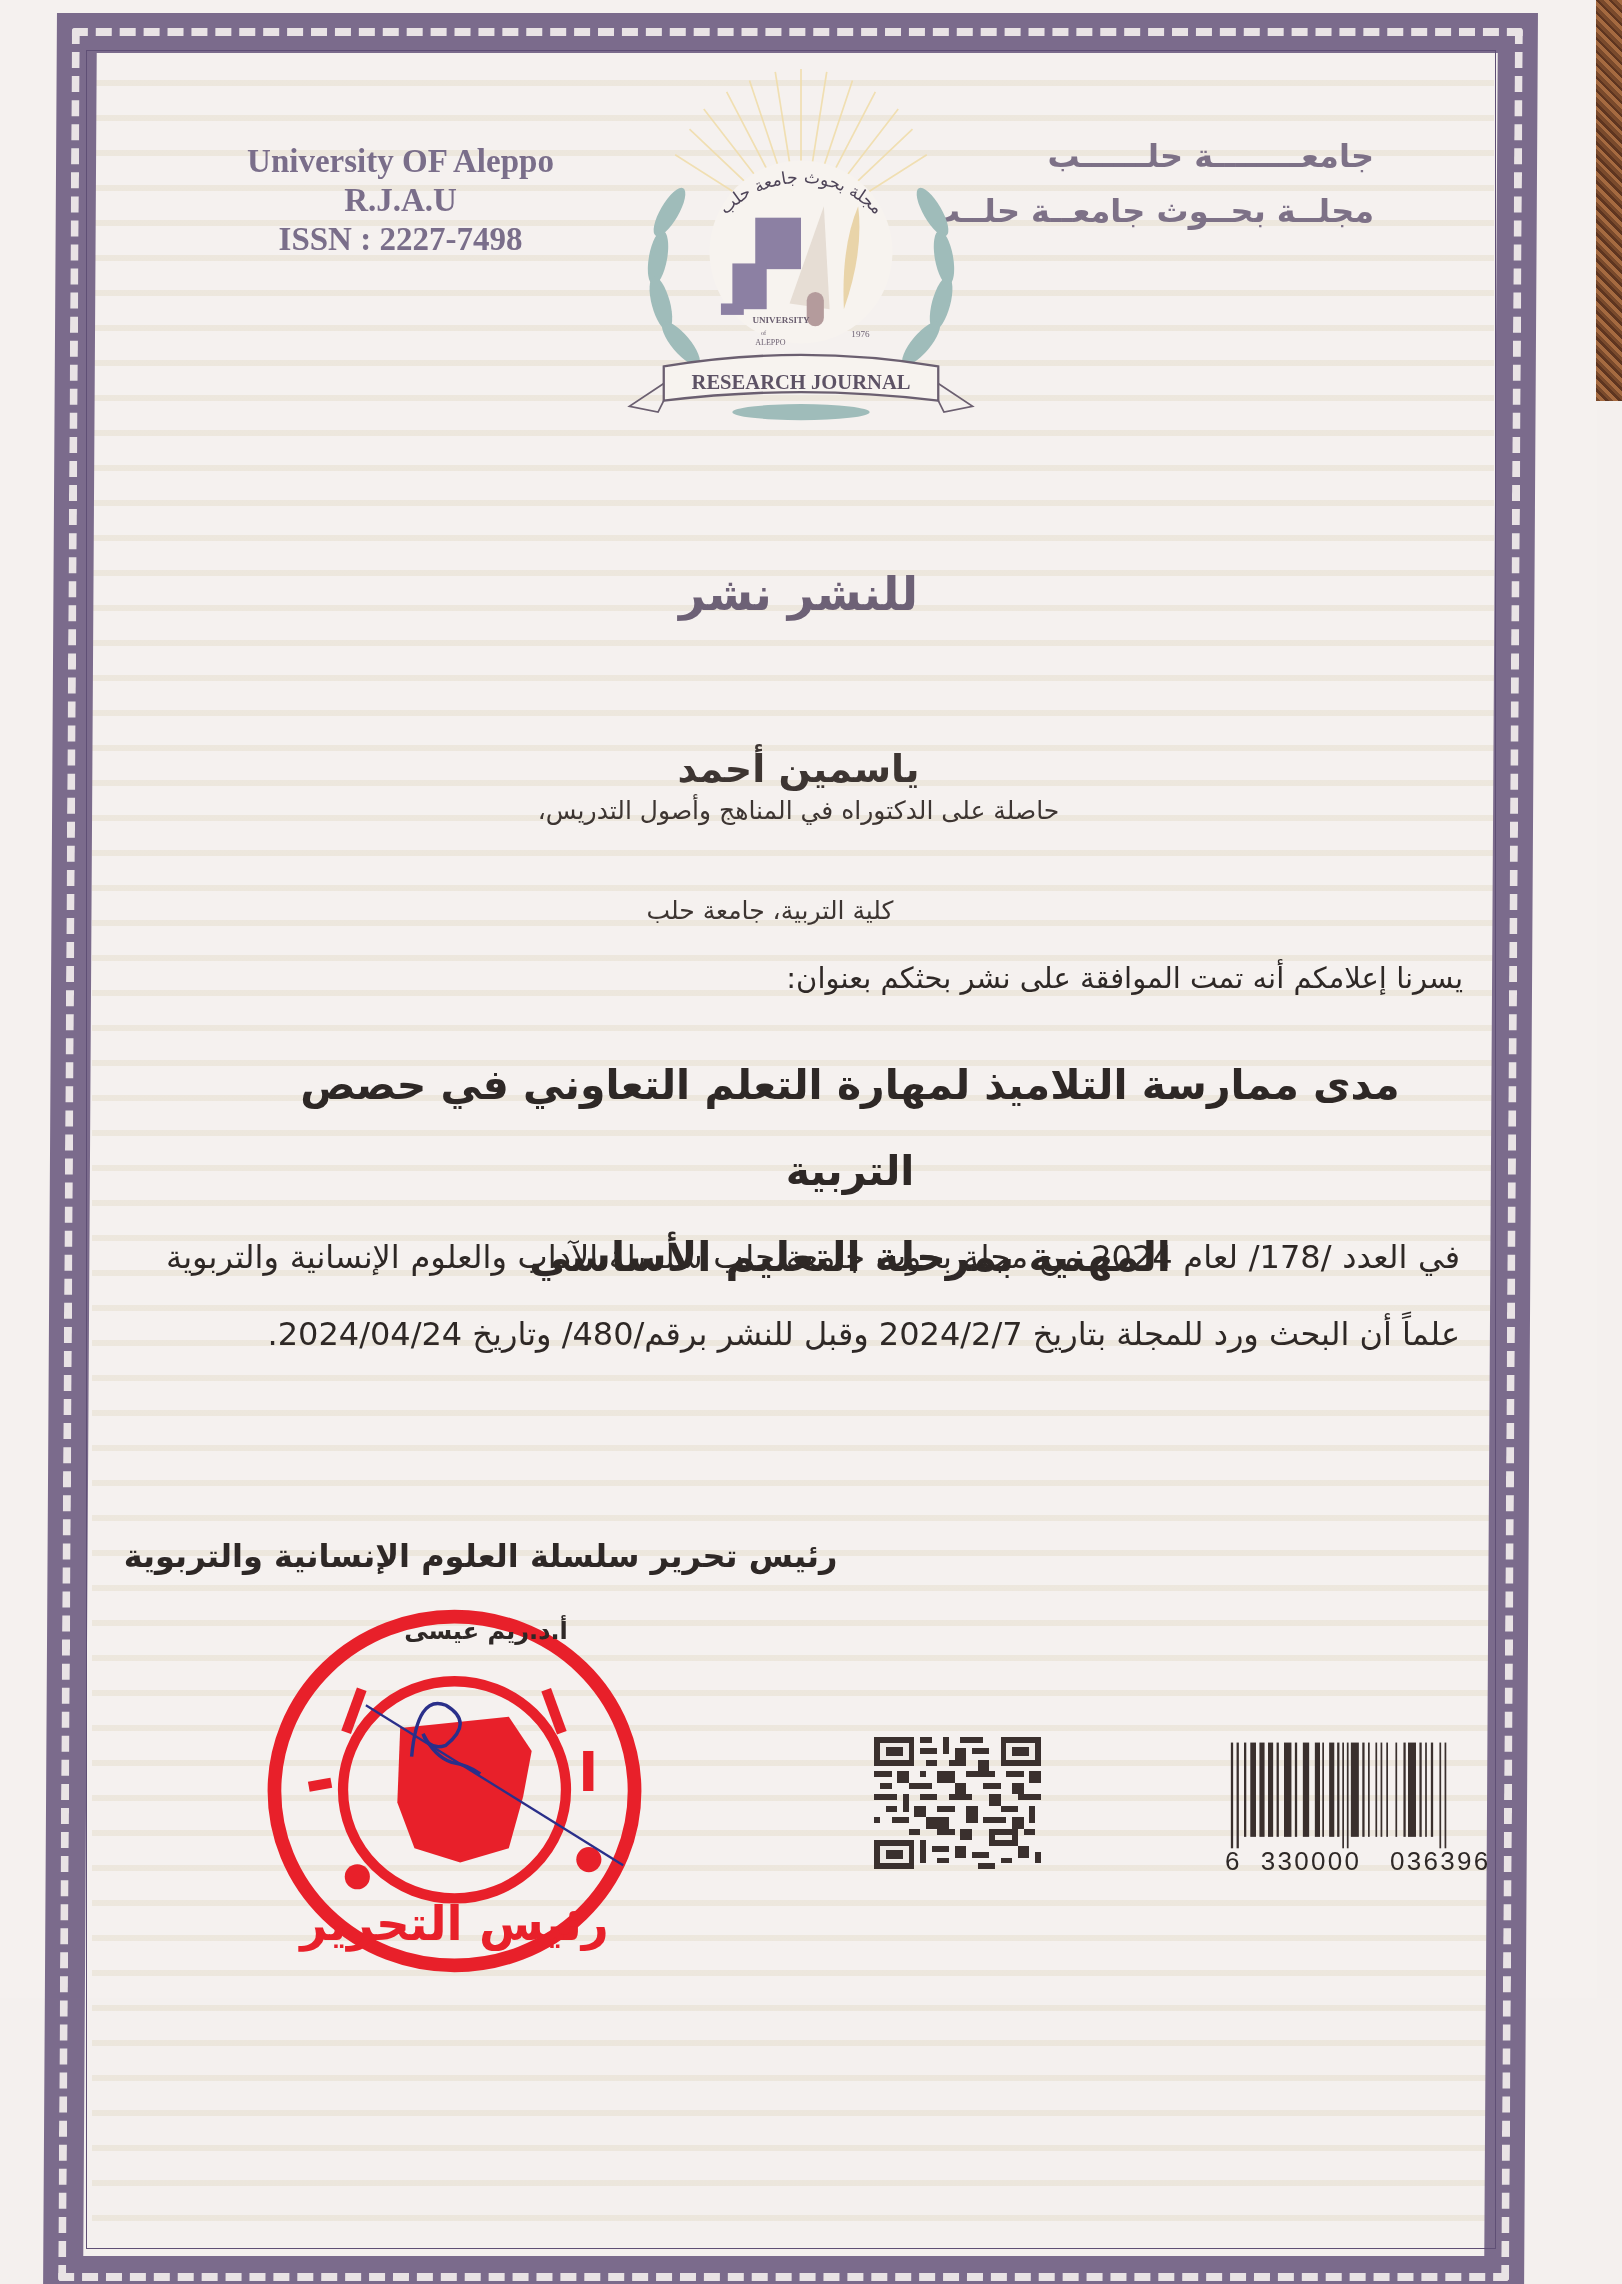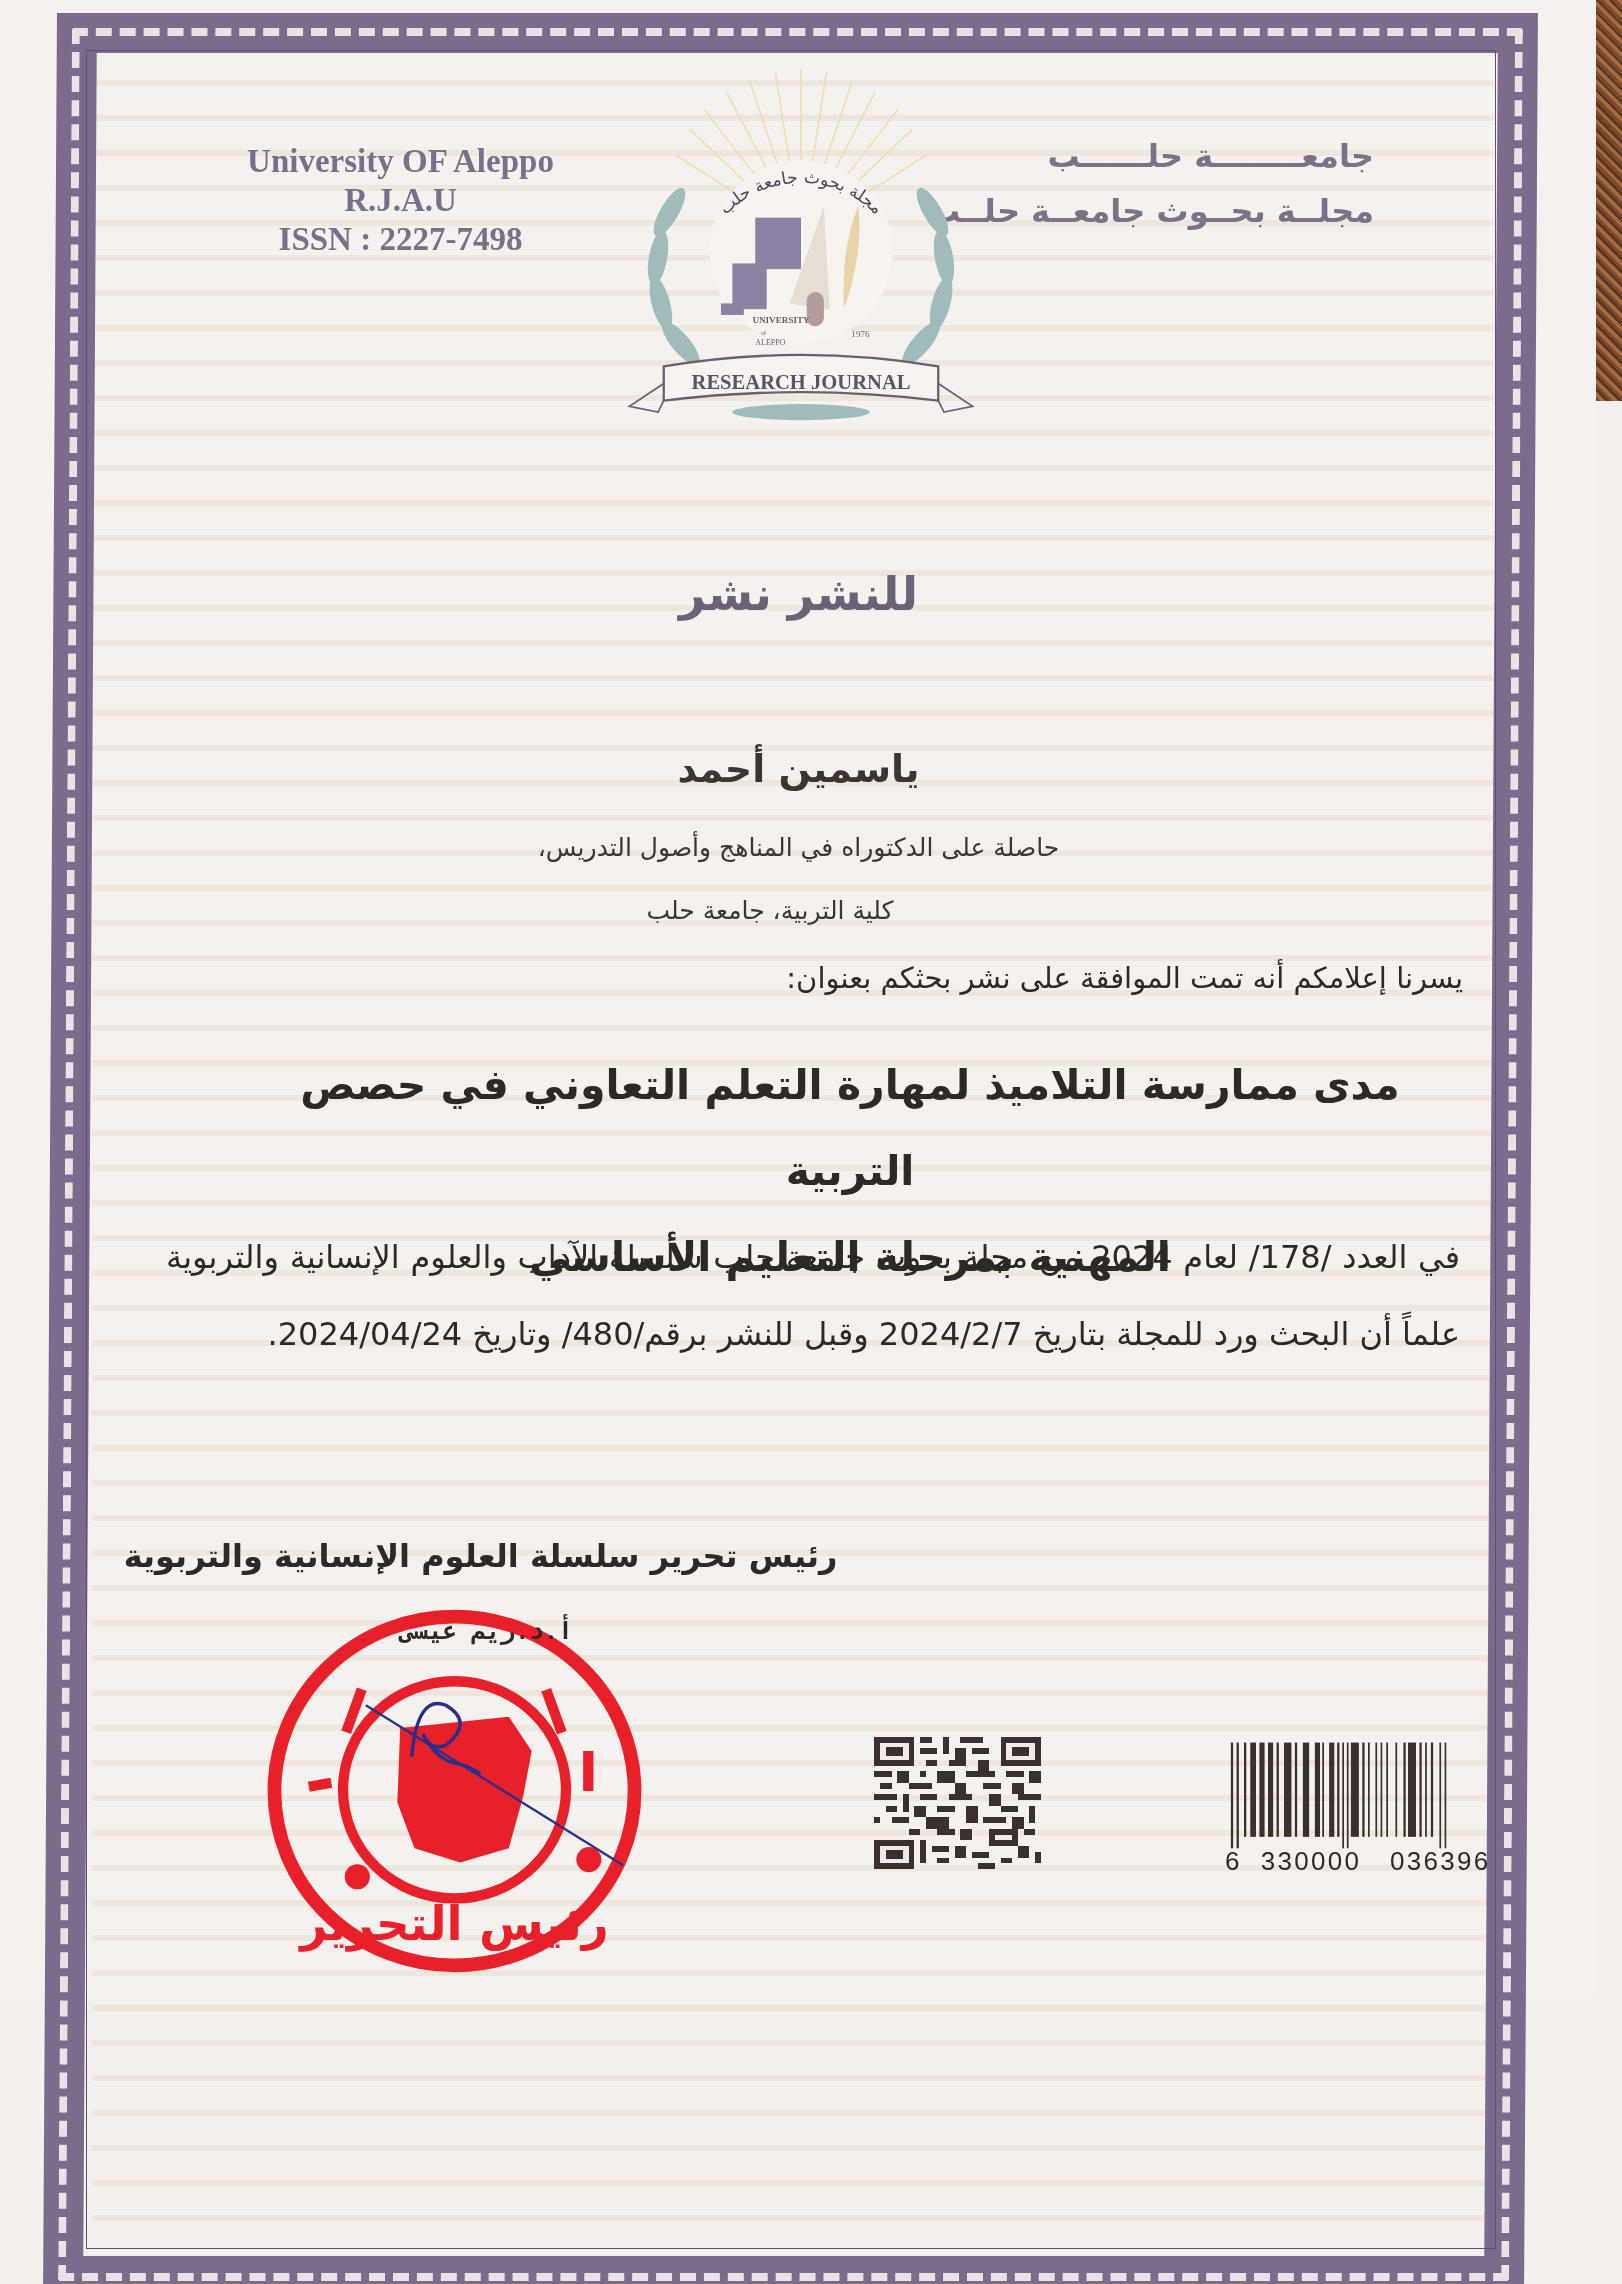--- a/index.html
+++ b/index.html
@@ -84,21 +84,21 @@
       color: #2e2826; font-size: 32px; line-height: 77px;
     }
     .editor-title {
       position: absolute; left: 120px; top: 1537px; width: 721px;
       direction: rtl; text-align: center; font-weight: bold;
       color: #2e2826; font-size: 32px;
     }
     .editor-name {
       position: absolute; left: 343px; top: 1617px; width: 286px;
       direction: rtl; text-align: center; font-weight: bold;
-      color: #2e2826; font-size: 24px; z-index: 3; font-family: Liberation Mono, monospace;
+      color: #2e2826; font-size: 24px; z-index: 3;
     }
     .stamp {
       position: absolute; left: 263px; top: 1608px; width: 383px; height: 366px; z-index: 2;
     }
     .qr {
       position: absolute; left: 873px; top: 1737px; width: 169px; height: 132px;
     }
     .barcode {
       position: absolute; left: 1225px; top: 1734px; width: 366px; height: 143px;
     }
@@ -183,21 +183,21 @@
 
     <path d="M80,530 Q320,490 560,530 L560,590 Q320,560 80,590 Z" fill="#f7f3ef" stroke="#6b5f70" stroke-width="4"></path>
     <path d="M80,560 L20,600 L70,610 L80,590" fill="none" stroke="#6b5f70" stroke-width="3"></path>
     <path d="M560,560 L620,600 L570,610 L560,590" fill="none" stroke="#6b5f70" stroke-width="3"></path>
     <text x="320" y="570" font-size="36" fill="#5d5265" text-anchor="middle" font-family="Liberation Serif, serif" font-weight="bold">RESEARCH JOURNAL</text>
   </svg>
 
   <div class="doc-title">للنشر نشر</div>
 
   <div class="recipient-name">ياسمين أحمد</div>
-  <div class="recipient-line" style="top:833px;">حاصلة على الدكتوراه في المناهج وأصول التدريس،</div>
+  <div class="recipient-line" style="top:796px;">حاصلة على الدكتوراه في المناهج وأصول التدريس،</div>
   <div class="recipient-line" style="top:896px; left:-57px;">كلية التربية، جامعة حلب</div>
 
   <div class="notice">يسرنا إعلامكم أنه تمت الموافقة على نشر بحثكم بعنوان:</div>
 
   <div class="research-title">
     <div>مدى ممارسة التلاميذ لمهارة التعلم التعاوني في حصص التربية</div>
     <div>المهنية بمرحلة التعليم الأساسي</div>
   </div>
 
   <div class="body-text">في العدد /178/ لعام 2024 من مجلة بحوث جامعة حلب سلسلة الآداب والعلوم الإنسانية والتربوية علماً أن البحث ورد للمجلة بتاريخ 2024/2/7 وقبل للنشر برقم/480/ وتاريخ 2024/04/24.</div>

